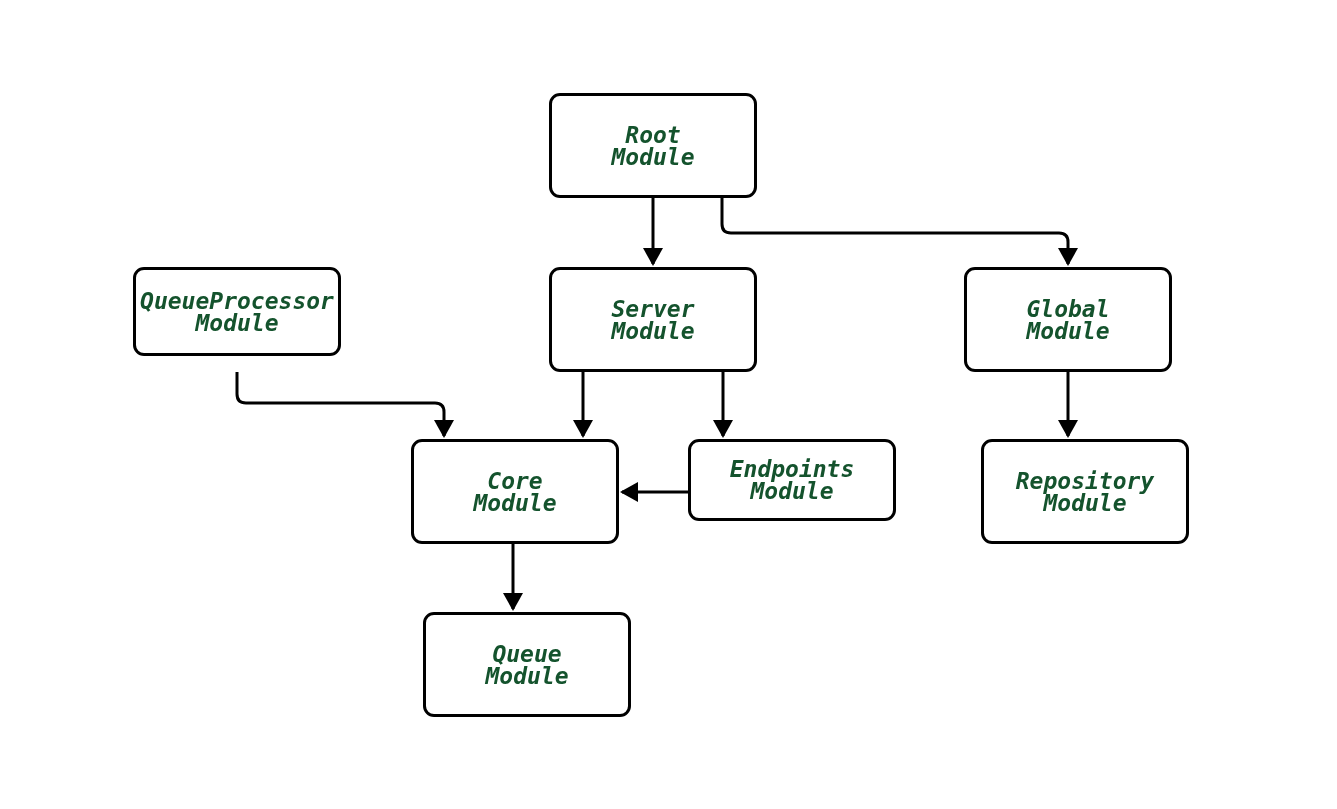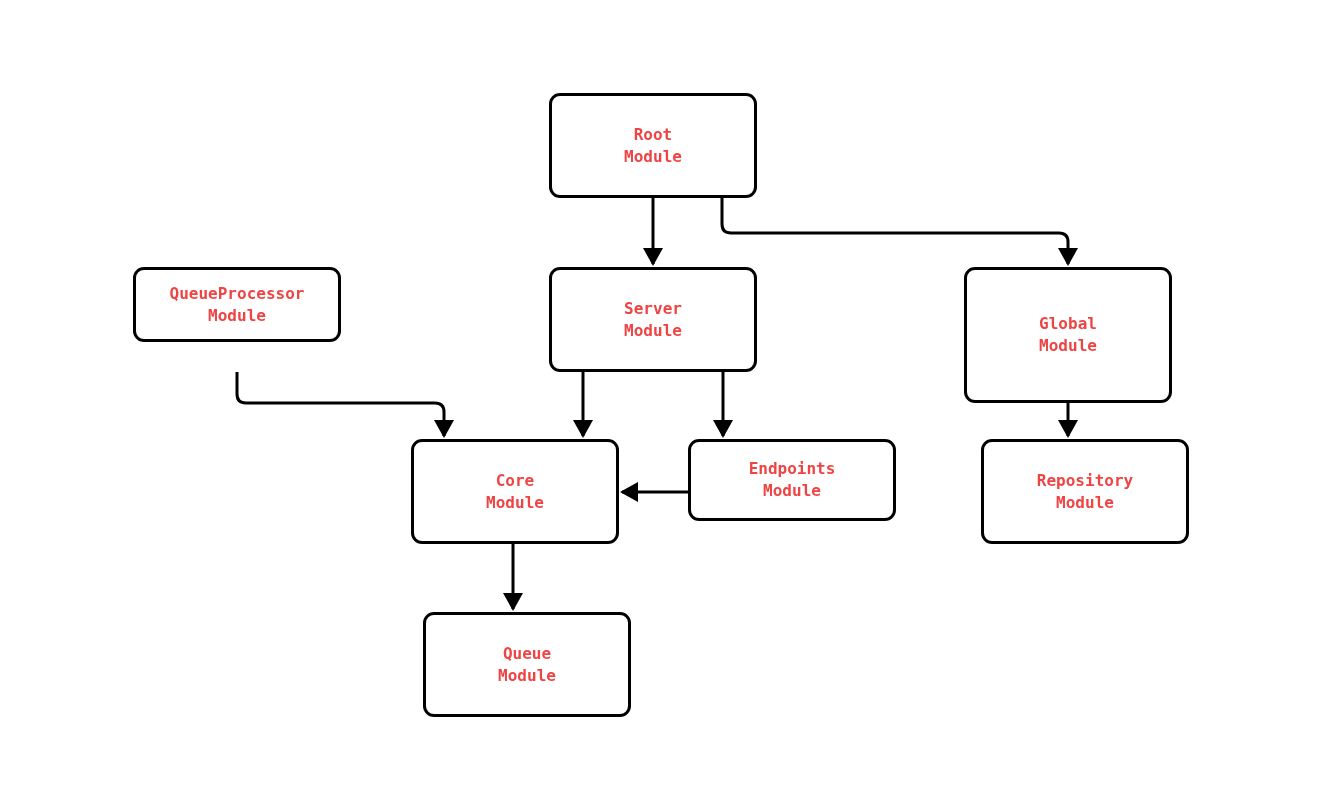--- a/index.html
+++ b/index.html
@@ -31,25 +31,26 @@
     position: absolute;
     box-sizing: border-box;
     border: 3px solid #000000;
     border-radius: 11px;
     background: #ffffff;
     display: flex;
     align-items: center;
     justify-content: center;
     text-align: center;
     font-weight: bold;
-    font-size: 16px;
+    font-size: 23px;
     line-height: 22px;
-    color: #ef4444;
+    color: #14532d;
     white-space: pre-line;
     letter-spacing: 0px;
+    font-style: italic;
   }
 </style>
 </head>
 <body>
 
 <div class="canvas">
 
   <svg class="edges-layer" viewBox="0 0 1337 809" xmlns="http://www.w3.org/2000/svg">
     <defs>
       <marker id="arrowhead" markerUnits="userSpaceOnUse" markerWidth="20" markerHeight="20" refX="16" refY="10" orient="auto">
@@ -64,25 +65,25 @@
         <path d="M723,372 L723,436" class="edge" marker-end="url(#arrowhead)"></path>
         <path d="M1068,372 L1068,436" class="edge" marker-end="url(#arrowhead)"></path>
         <path d="M688,492 L622,492" class="edge" marker-end="url(#arrowhead)"></path>
         <path d="M513,544 L513,609" class="edge" marker-end="url(#arrowhead)"></path>
       </g>
   </svg>
 
   <div>
     <div class="node" style="left: 549px; top: 93px; width: 208px; height: 105px;">Root
 Module</div>
-    <div class="node" style="left: 133px; top: 267px; width: 208px; height: 75px;">QueueProcessor
+    <div class="node" style="left: 133px; top: 267px; width: 208px; height: 89px;">QueueProcessor
 Module</div>
     <div class="node" style="left: 549px; top: 267px; width: 208px; height: 105px; text-align: center;">Server
 Module</div>
-    <div class="node" style="left: 964px; top: 267px; width: 208px; height: 136px;">Global
+    <div class="node" style="left: 964px; top: 267px; width: 208px; height: 105px;">Global
 Module</div>
     <div class="node" style="left: 411px; top: 439px; width: 208px; height: 105px;">Core
 Module</div>
     <div class="node" style="left: 688px; top: 439px; width: 208px; height: 82px;">Endpoints
 Module</div>
     <div class="node" style="left: 964px; top: 439px; width: 208px; height: 105px; margin-left: 17px;">Repository
 Module</div>
     <div class="node" style="left: 411px; top: 612px; width: 208px; height: 105px; margin-left: 12px;">Queue
 Module</div>
   </div>

